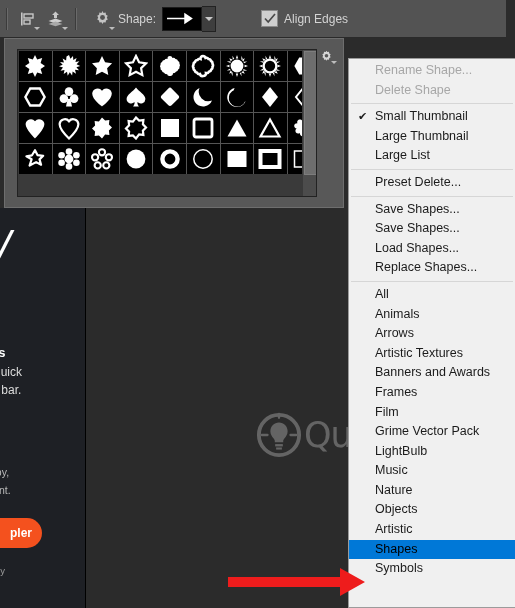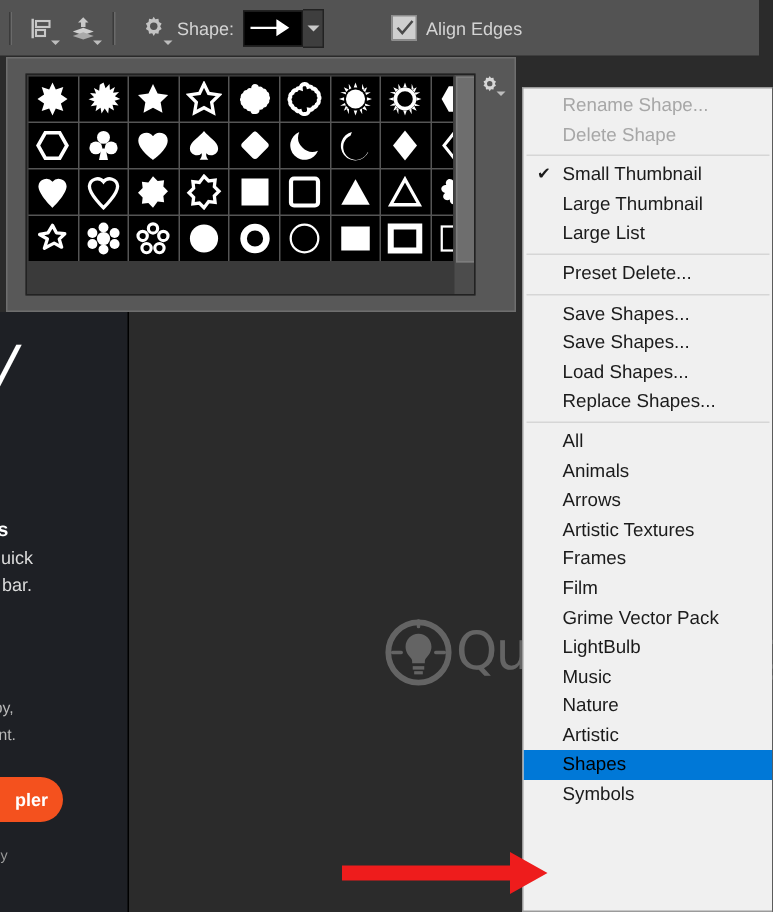--- a/index.html
+++ b/index.html
@@ -477,26 +477,28 @@
     <div class="menu-sep"></div>
     <div class="menu-item">Save Shapes...</div>
     <div class="menu-item">Save Shapes...</div>
     <div class="menu-item">Load Shapes...</div>
     <div class="menu-item">Replace Shapes...</div>
     <div class="menu-sep"></div>
     <div class="menu-item">All</div>
     <div class="menu-item">Animals</div>
     <div class="menu-item">Arrows</div>
     <div class="menu-item">Artistic Textures</div>
+    <div class="menu-item">Banners and Awards</div>
     <div class="menu-item">Frames</div>
     <div class="menu-item">Film</div>
     <div class="menu-item">Grime Vector Pack</div>
     <div class="menu-item">LightBulb</div>
     <div class="menu-item">Music</div>
     <div class="menu-item">Nature</div>
+    <div class="menu-item">Objects</div>
     <div class="menu-item">Artistic</div>
     <div class="menu-item selected">Shapes</div>
     <div class="menu-item">Symbols</div>
   </div>
 
 <svg id="red-arrow" viewBox="0 0 138 32">
   <path d="M0 11 H112 V2 L137 16 L112 30 V21 H0 Z" fill="#ee1c1c"></path>
 </svg>
 
 </body></html>

